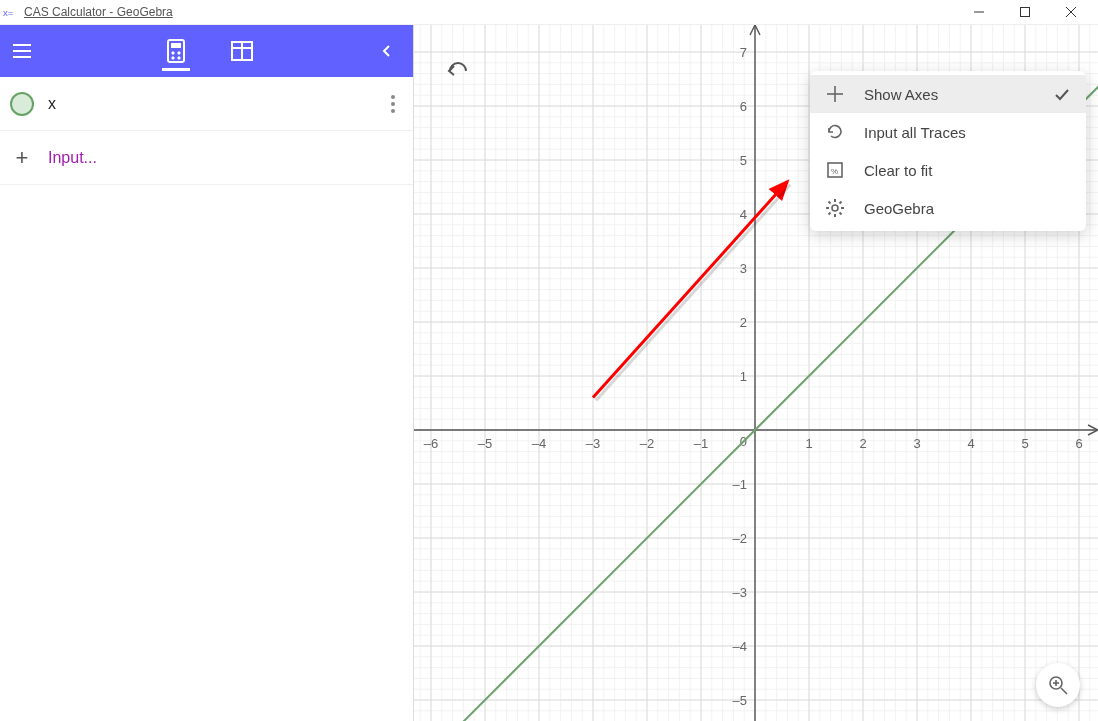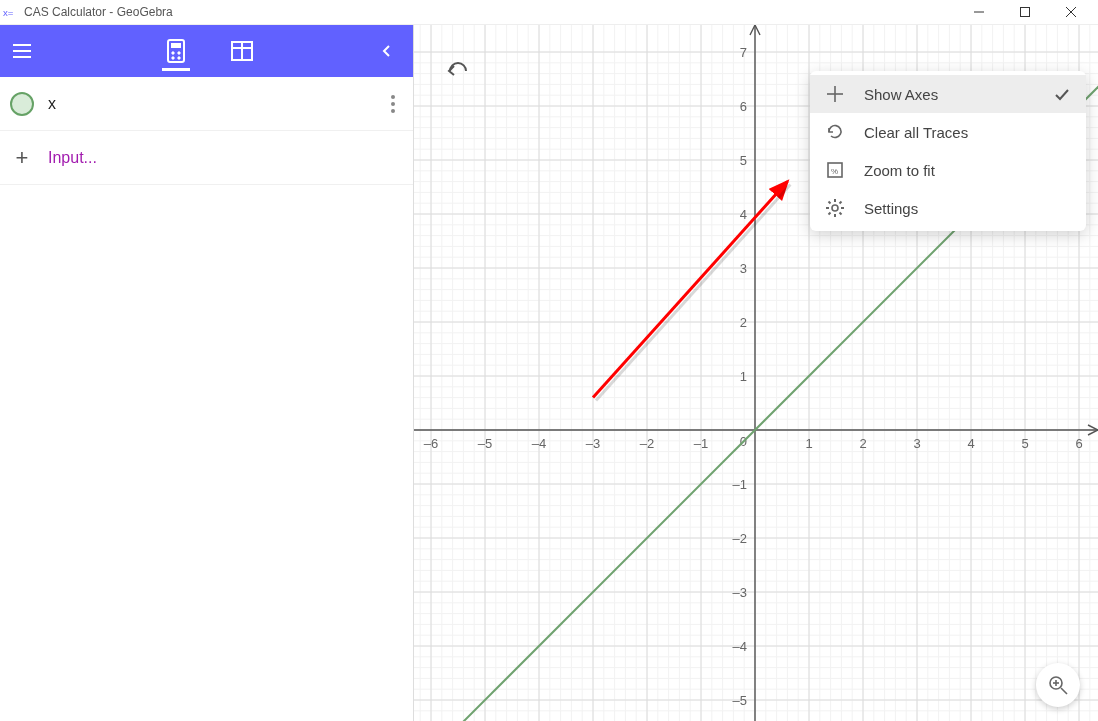--- a/index.html
+++ b/index.html
@@ -3,21 +3,21 @@
 <meta charset="utf-8">
 <style>
   * { box-sizing: border-box; }
   html, body { margin:0; padding:0; font-family: Arial, sans-serif; font-size:14px; color:#222; }
   body { width:1098px; height:721px; overflow:hidden; background:#fff; }
 
   
   .titlebar { height:24px; display:flex; align-items:center; padding:0 4px 0 2px; background:#fff; font-size:12px; color:#555; }
   .titlebar .app-icon { width:16px; height:16px; margin-right:6px; display:flex; align-items:center; justify-content:center; }
   .titlebar .app-icon svg { width:14px; height:14px; }
-  .titlebar .title { flex:0 0 auto; }
+  .titlebar .title { flex:0 0 auto;text-decoration:underline; }
   .titlebar .spacer { flex:1; }
   .win-btn { width:46px; height:24px; display:flex; align-items:center; justify-content:center; color:#333; }
   .win-btn svg { width:12px; height:12px; stroke:#333; fill:none; stroke-width:1; }
 
   .app { display:flex; height:697px; width:1098px; border-top:1px solid #eee; }
 
   
   .leftpane { width:414px; display:flex; flex-direction:column; border-right:1px solid #ddd; }
   .purplebar { height:52px; background:#6161ff; display:flex; align-items:center; padding:0 8px; position:relative; }
   .hamburger { width:28px; height:28px; display:flex; align-items:center; justify-content:center; color:#fff; margin-right:8px; }
@@ -366,50 +366,50 @@
             </svg>
           </span>
         </div>
         <div class="ctx-item">
           <span class="ic">
             <svg width="20" height="20" viewBox="0 0 20 20">
               <path d="M4 10 a6 6 0 1 1 2 4"></path>
               <polyline points="4,6 4,10 8,10"></polyline>
             </svg>
           </span>
-          <span class="lbl">Clear all Traces</span>
+          <span class="lbl">Input all Traces</span>
           <span class="trail"></span>
         </div>
         <div class="ctx-item">
           <span class="ic">
             <svg width="20" height="20" viewBox="0 0 20 20">
               <rect x="3" y="3" width="14" height="14"></rect>
               <text x="6" y="14" font-size="8" stroke="none" fill="#666">%</text>
             </svg>
           </span>
-          <span class="lbl">Zoom to fit</span>
+          <span class="lbl">Clear to fit</span>
           <span class="trail"></span>
         </div>
         <div class="ctx-item">
           <span class="ic">
             <svg width="20" height="20" viewBox="0 0 20 20">
               <circle cx="10" cy="10" r="3"></circle>
               <g stroke-width="2">
                 <line x1="10" y1="1" x2="10" y2="4"></line>
                 <line x1="10" y1="16" x2="10" y2="19"></line>
                 <line x1="1" y1="10" x2="4" y2="10"></line>
                 <line x1="16" y1="10" x2="19" y2="10"></line>
                 <line x1="3.5" y1="3.5" x2="5.5" y2="5.5"></line>
                 <line x1="14.5" y1="14.5" x2="16.5" y2="16.5"></line>
                 <line x1="3.5" y1="16.5" x2="5.5" y2="14.5"></line>
                 <line x1="14.5" y1="5.5" x2="16.5" y2="3.5"></line>
               </g>
             </svg>
           </span>
-          <span class="lbl">Settings</span>
+          <span class="lbl">GeoGebra</span>
           <span class="trail"></span>
         </div>
       </div>
 
     <div class="zoom-btn">
       <svg width="22" height="22" viewBox="0 0 22 22">
           <circle cx="9" cy="9" r="6"></circle>
           <line x1="14" y1="14" x2="20" y2="20"></line>
           <line x1="9" y1="6" x2="9" y2="12"></line>
           <line x1="6" y1="9" x2="12" y2="9"></line>

